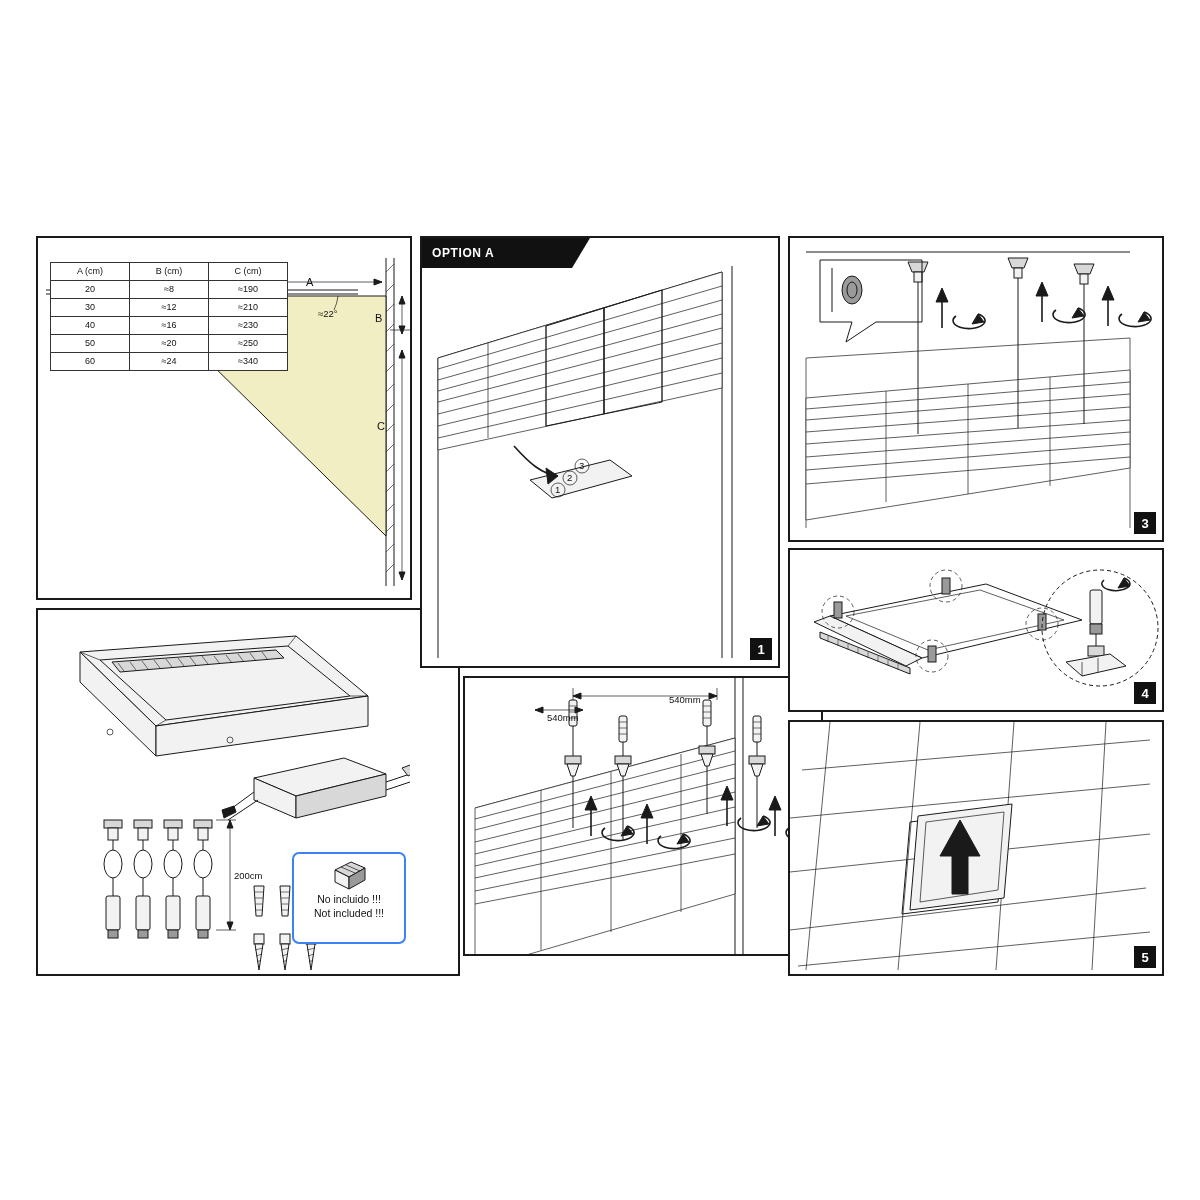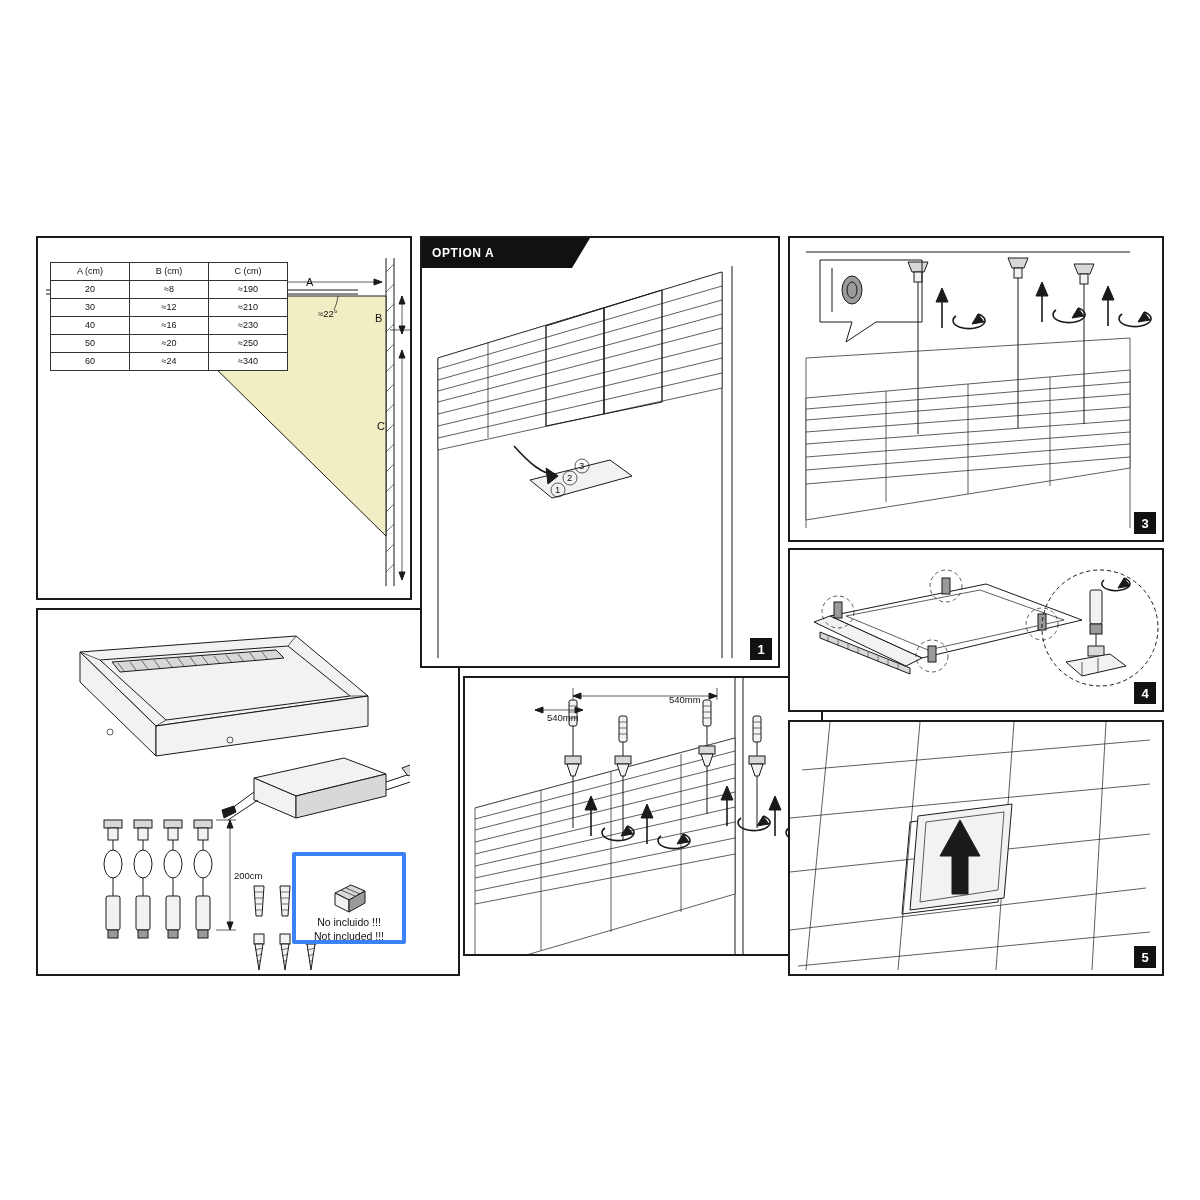--- a/index.html
+++ b/index.html
@@ -106,28 +106,28 @@
     font-weight: normal;
     width: 78px;
     height: 13px;
     line-height: 11px;
   }
   .dimtable th { font-weight: normal; }
 
   
   .notincl {
     position: absolute;
-    border: 4px solid #3b82f6;
-    border-radius: 2px;
+    border: 2px solid #3b82f6;
+    border-radius: 7px;
     background: #fff;
     text-align: center;
     font-size: 10.5px;
     line-height: 1.35;
     box-sizing: border-box;
-    padding-top: 21px;
+    padding-top: 0;
   }
   .notincl .it { }
 
   .lbl {
     position: absolute;
     font-size: 11px;
     color: #111;
   }
   .lbl-sm { font-size: 9.5px; }
   svg { display: block; }

